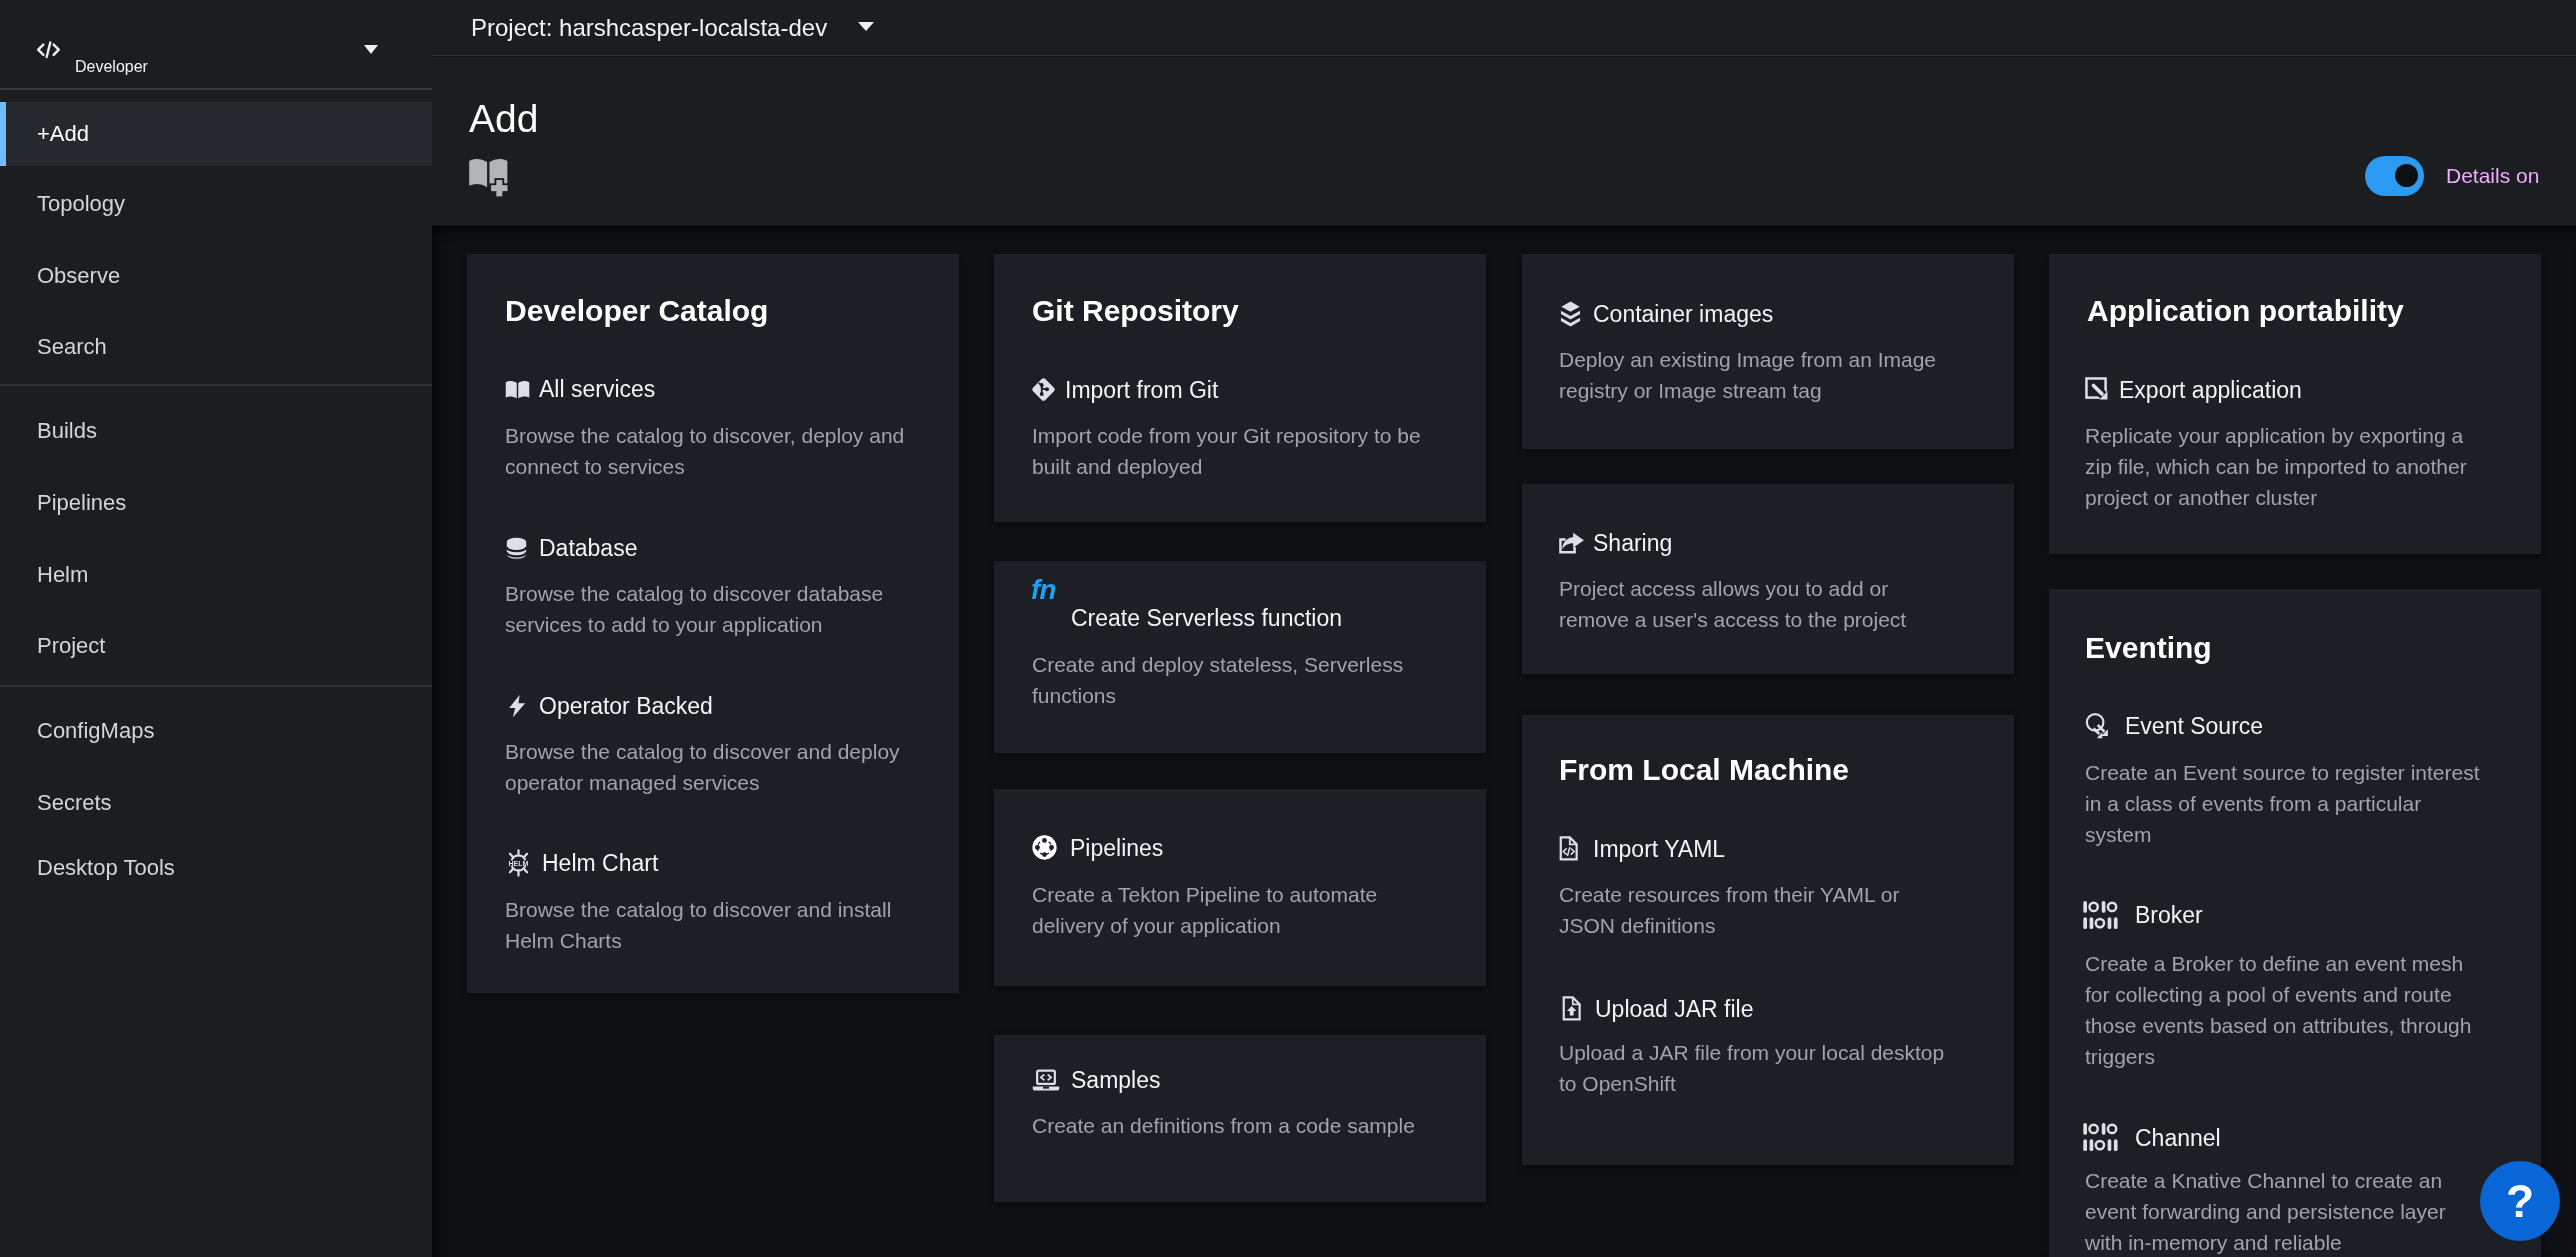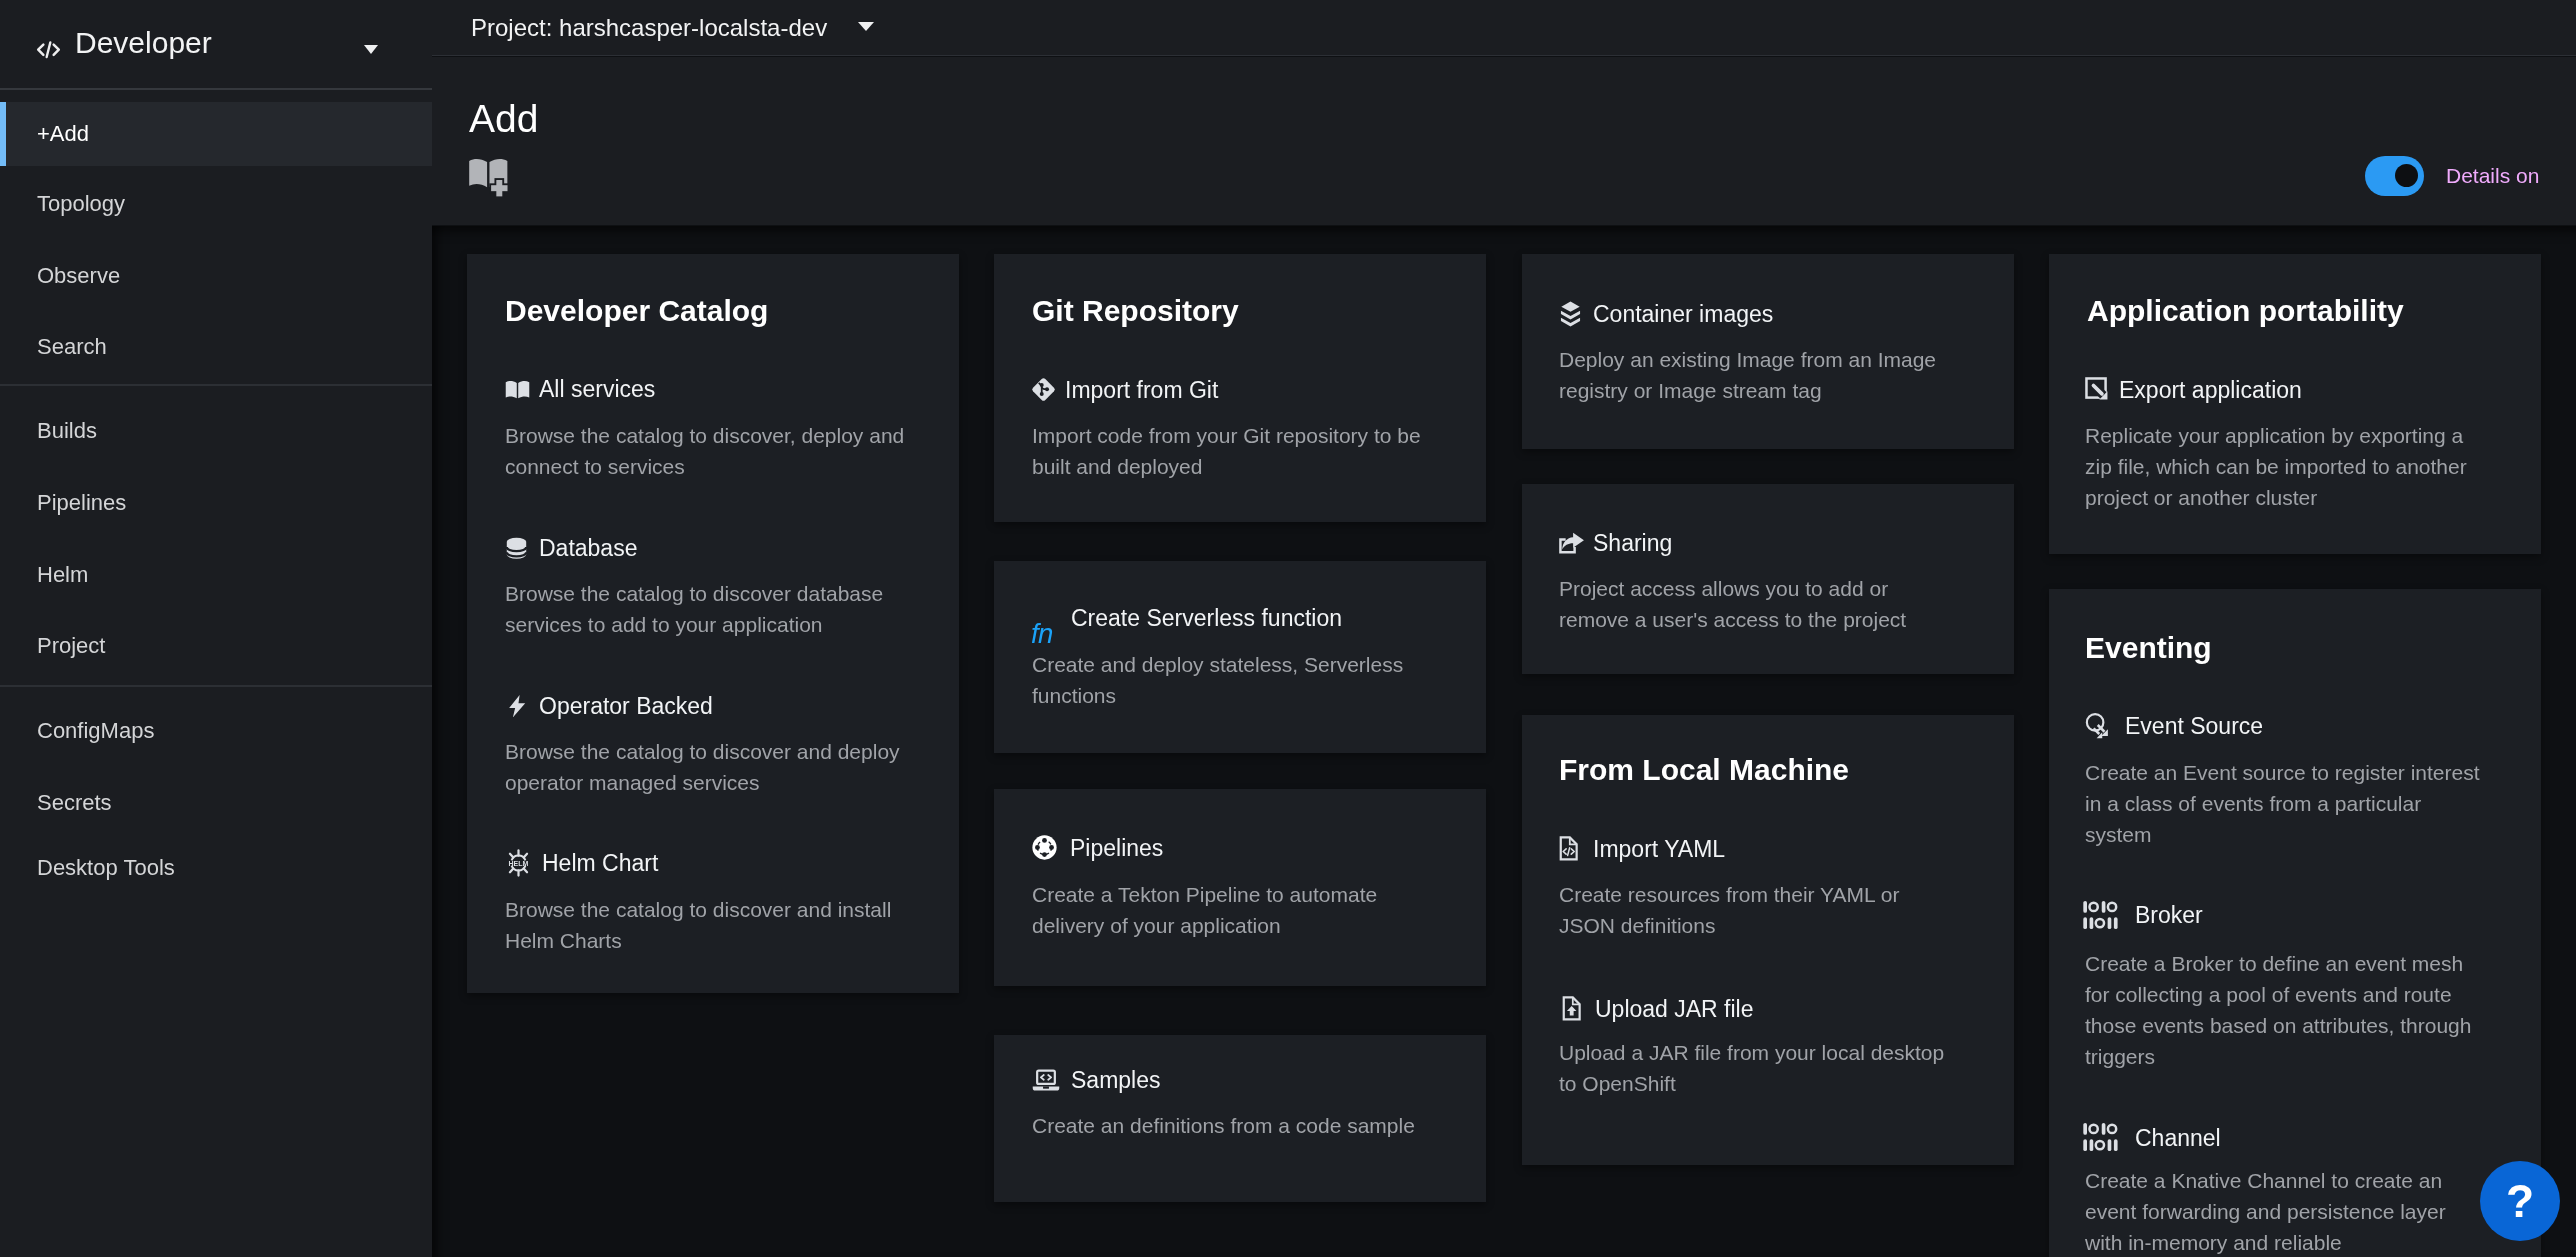--- a/index.html
+++ b/index.html
@@ -13,21 +13,21 @@
 </style></head><body>
 <div class="a" style="left:432px;top:226px;width:2144px;height:1032px;background:#0e1013;box-shadow:inset 0 12px 10.4px -7.5px rgba(0,0,0,.6),inset 12px 0 10.4px -7.5px rgba(0,0,0,.6)"></div>
 <div class="a" style="left:0;top:0;width:432px;height:1257px;background:#1b1d21"></div>
 <div class="a" style="left:0;top:88px;width:432px;height:1.5px;background:#35383d"></div>
 <div class="a" style="left:0;top:384px;width:432px;height:1.5px;background:#2c2f34"></div>
 <div class="a" style="left:0;top:685px;width:432px;height:1.5px;background:#2c2f34"></div>
 <div class="ic" style="left:36px;top:40px"><svg width="25" height="19.4" viewBox="0 0 34 26">
       <path d="M10 6 L3 13 10 20 M24 6 L31 13 24 20" fill="none" stroke="#ededee" stroke-width="3.4" stroke-linecap="round" stroke-linejoin="round"></path>
 <path d="M19.5 3 L14.5 23" stroke="#ededee" stroke-width="3.2" stroke-linecap="round"></path>
     </svg></div>
-<div class="a" style="left:75px;top:28px;font-size:30px;color:#f2f3f4;line-height:30px">Developer</div>
+<div class="a" style="left:75px;top:52px;font-size:16px;color:#f2f3f4;line-height:30px">Developer</div>
 <div class="a" style="left:364px;top:45px;width:0;height:0;border-left:7.5px solid transparent;border-right:7.5px solid transparent;border-top:9px solid #eff0f1"></div>
 <div class="a" style="left:0;top:102px;width:432px;height:64px;background:#25282d;border-left:6.7px solid #73bcf7"></div>
 <div class="nv" style="left:37px;top:119px;color:#ffffff">+Add</div>
 <div class="nv" style="left:37px;top:189px">Topology</div>
 <div class="nv" style="left:37px;top:261px">Observe</div>
 <div class="nv" style="left:37px;top:332px">Search</div>
 <div class="nv" style="left:37px;top:416px">Builds</div>
 <div class="nv" style="left:37px;top:488px">Pipelines</div>
 <div class="nv" style="left:37px;top:560px">Helm</div>
 <div class="nv" style="left:37px;top:631px">Project</div>
@@ -108,21 +108,21 @@
         <circle cx="14.6" cy="10.8" r="2.7"></circle>
         <circle cx="14.6" cy="23.2" r="2.7"></circle>
         <circle cx="21.8" cy="16.6" r="2.7"></circle>
       </g>
 <path d="M14.6 10.8 V23.2" stroke="#1c1f24" stroke-width="2.4"></path>
 <path d="M10.5 8 L14.6 12" stroke="#1c1f24" stroke-width="2.4"></path>
 <path d="M14.6 13.5 C14.6 16.4 17.5 16.6 21 16.6" stroke="#1c1f24" stroke-width="2.4" fill="none"></path>
     </svg></div>
 <div class="it" style="left:1065px;top:375px">Import from Git</div>
 <div class="de" style="left:1032px;top:420px">Import code from your Git repository to be<br>built and deployed</div>
-<div class="a" style="left:1031px;top:617px;font-size:27.6px;font-weight:normal;font-style:italic;color:#1ba2f8;line-height:33px;letter-spacing:-0.7px">fn</div>
+<div class="a" style="left:1031px;top:573px;font-size:27.6px;font-weight:bold;font-style:italic;color:#1ba2f8;line-height:33px;letter-spacing:-0.7px">fn</div>
 <div class="it" style="left:1071px;top:603px">Create Serverless function</div>
 <div class="de" style="left:1032px;top:649px">Create and deploy stateless, Serverless<br>functions</div>
 <div class="ic" style="left:1032px;top:835px"><svg width="25" height="25" viewBox="0 0 34 34">
       <circle cx="17" cy="17" r="16.5" fill="#ffffff"></circle>
 <circle cx="17" cy="17" r="9.6" fill="none" stroke="#1c1f24" stroke-width="1.8" stroke-dasharray="4.5 4"></circle>
 <g fill="#1c1f24">
         <circle cx="17" cy="7.4" r="3.3"></circle>
         <circle cx="26.6" cy="17" r="3.3"></circle>
         <circle cx="17" cy="26.6" r="3.3"></circle>
         <circle cx="7.4" cy="17" r="3.3"></circle>

